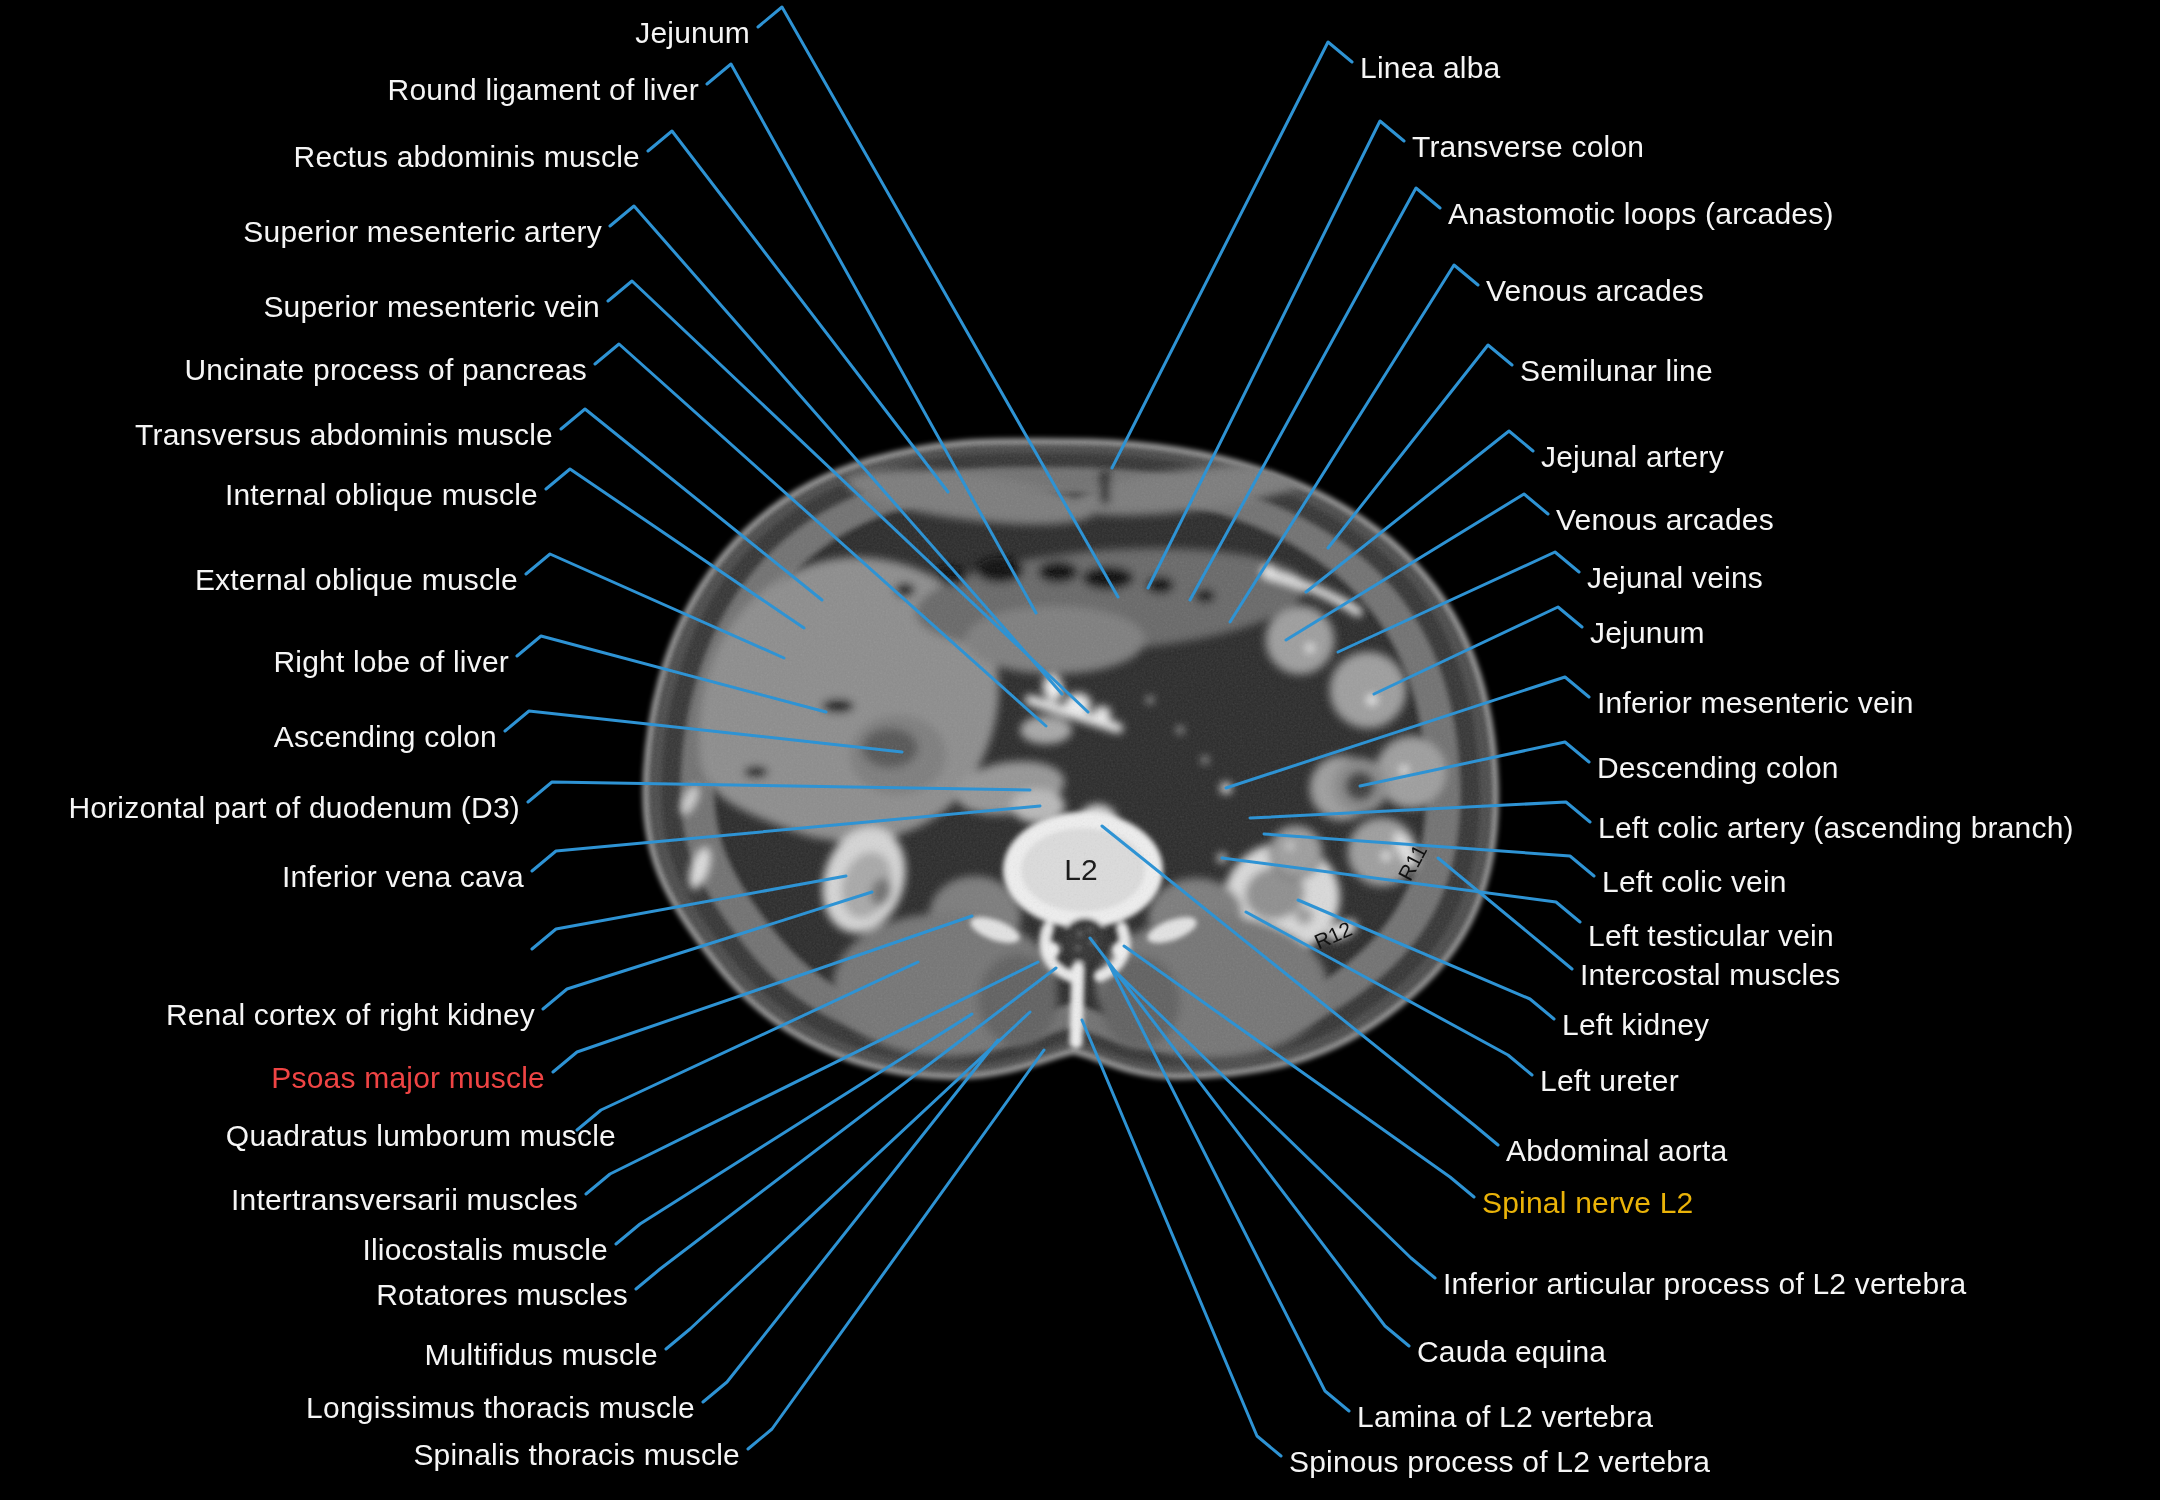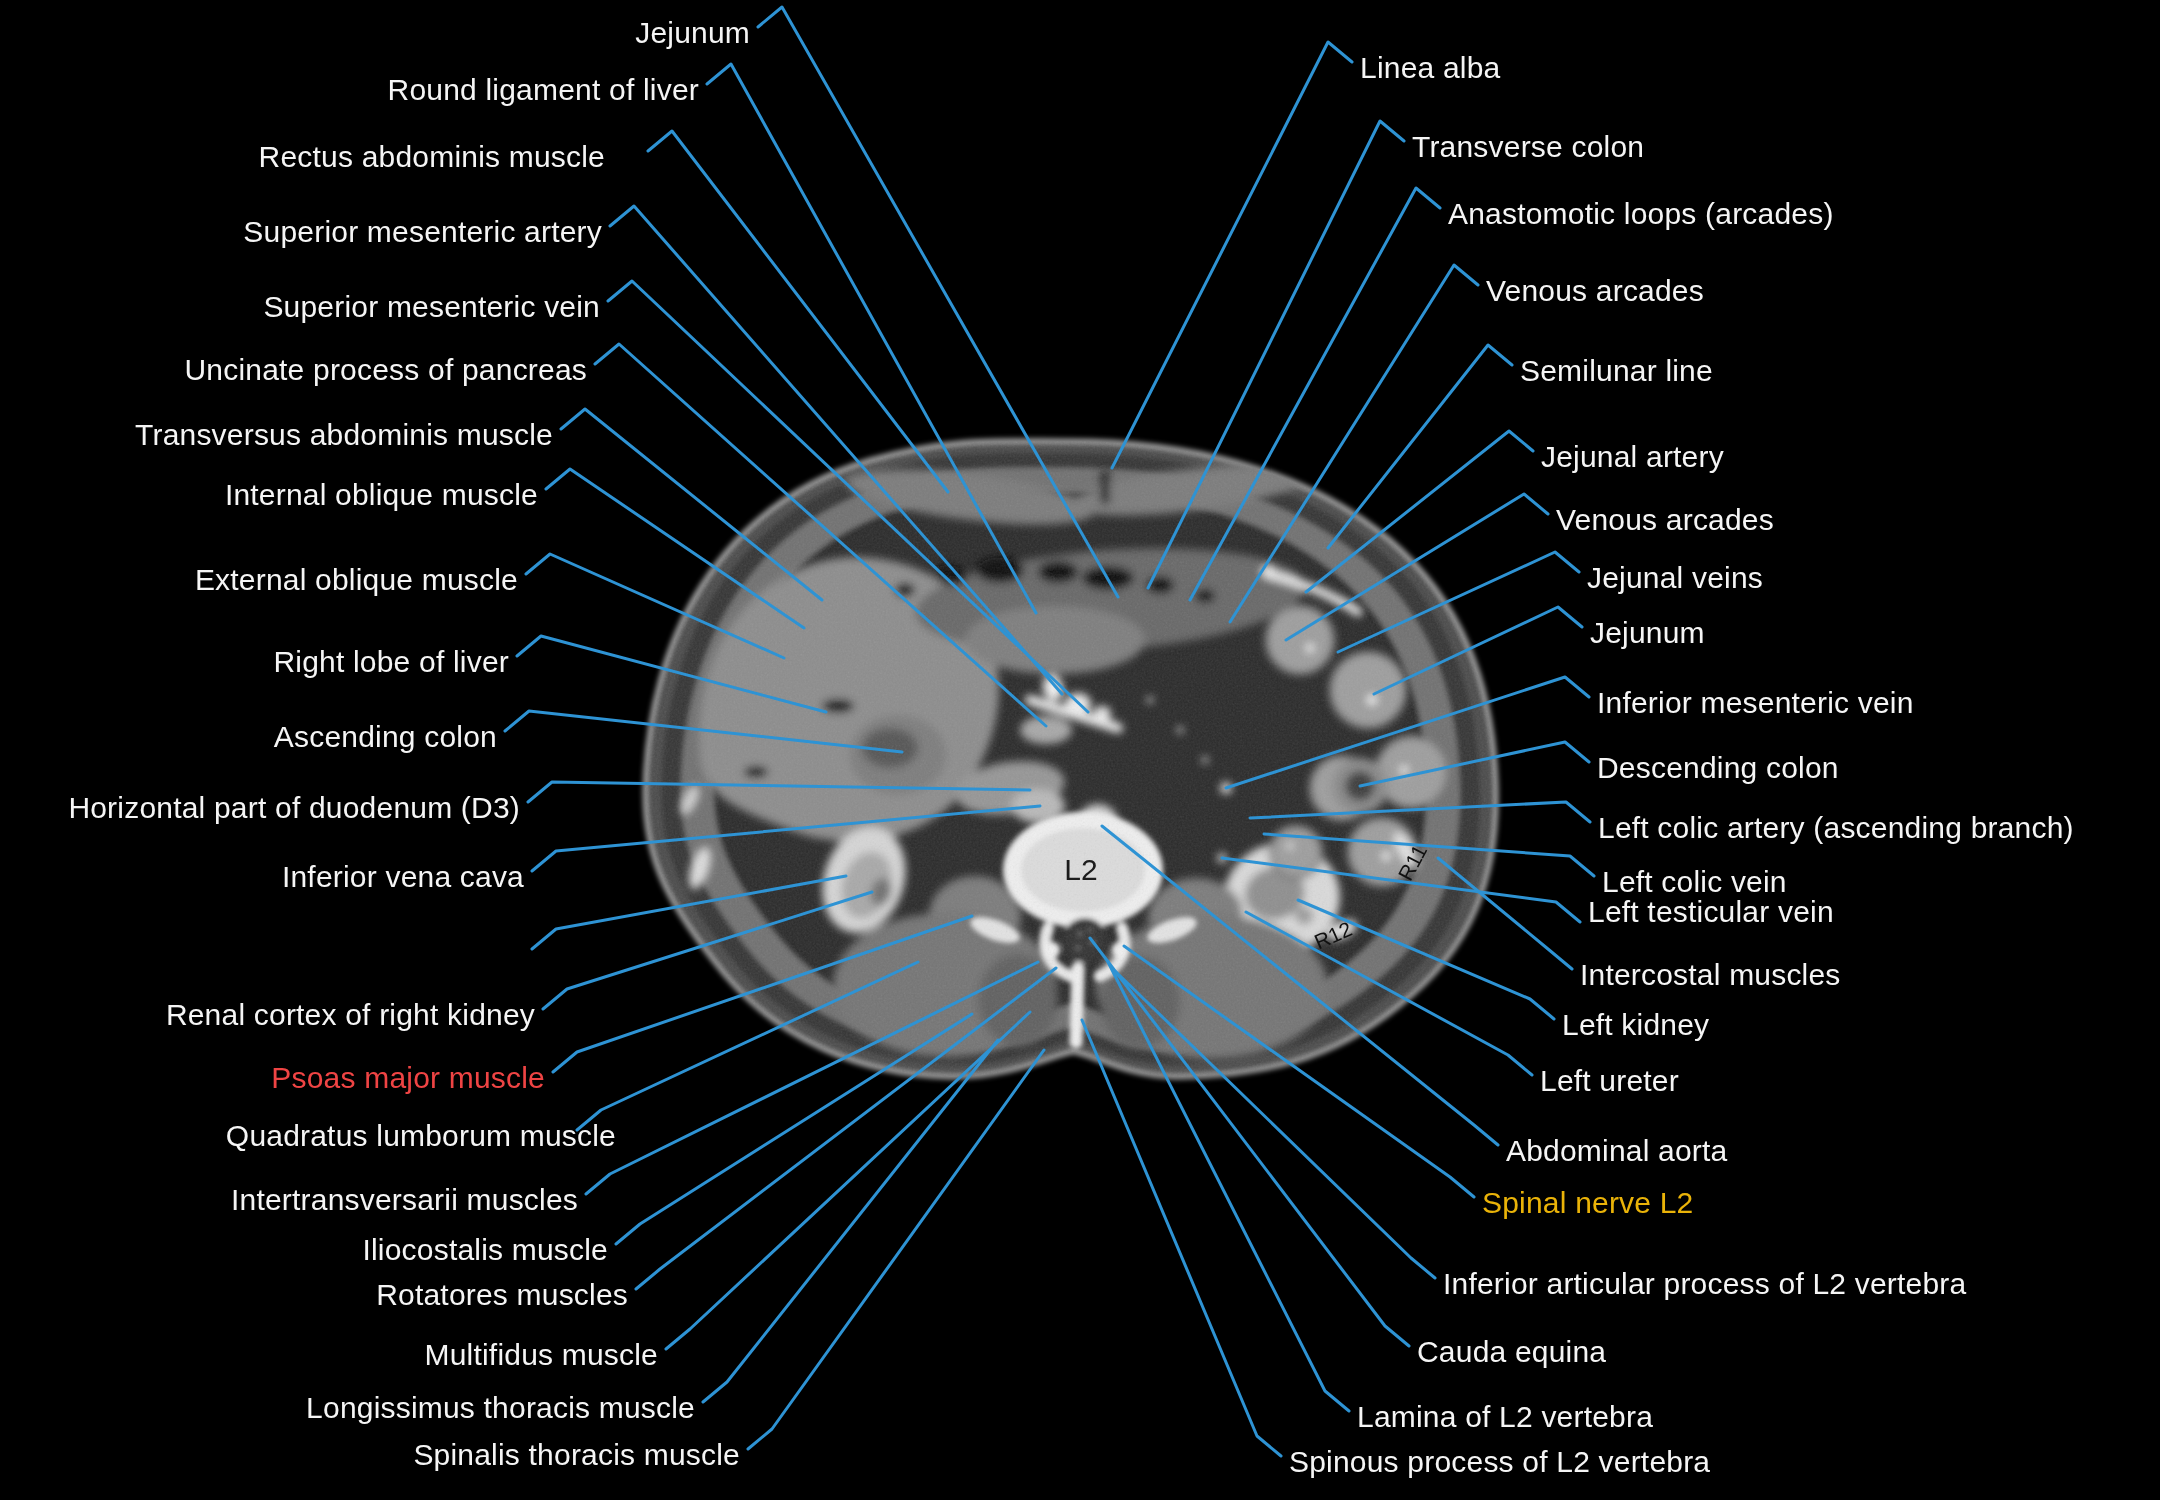--- a/index.html
+++ b/index.html
@@ -246,21 +246,21 @@
         <polyline points="1435,1278 1411,1258 1116,972" fill="none" stroke="#2e93d4" stroke-width="3" stroke-linejoin="round" stroke-linecap="round"></polyline>
         <polyline points="1409,1346 1385,1326 1090,938" fill="none" stroke="#2e93d4" stroke-width="3" stroke-linejoin="round" stroke-linecap="round"></polyline>
         <polyline points="1349,1411 1325,1391 1108,962" fill="none" stroke="#2e93d4" stroke-width="3" stroke-linejoin="round" stroke-linecap="round"></polyline>
         <polyline points="1281,1456 1257,1436 1082,1020" fill="none" stroke="#2e93d4" stroke-width="3" stroke-linejoin="round" stroke-linecap="round"></polyline>
       </g>
   </svg>
 
   <div id="labels">
       <div class="anatomy-label left" style="left: 750px; top: 33px; color: rgb(245, 245, 245);">Jejunum</div>
       <div class="anatomy-label left" style="left: 699px; top: 90px; color: rgb(245, 245, 245);">Round ligament of liver</div>
-      <div class="anatomy-label left" style="left: 605px; top: 157px; color: rgb(245, 245, 245);">Rectus abdominis muscle</div>
+      <div class="anatomy-label left" style="left: 640px; top: 157px; color: rgb(245, 245, 245);">Rectus abdominis muscle</div>
       <div class="anatomy-label left" style="left: 602px; top: 232px; color: rgb(245, 245, 245);">Superior mesenteric artery</div>
       <div class="anatomy-label left" style="left: 600px; top: 307px; color: rgb(245, 245, 245);">Superior mesenteric vein</div>
       <div class="anatomy-label left" style="left: 587px; top: 370px; color: rgb(245, 245, 245);">Uncinate process of pancreas</div>
       <div class="anatomy-label left" style="left: 553px; top: 435px; color: rgb(245, 245, 245);">Transversus abdominis muscle</div>
       <div class="anatomy-label left" style="left: 538px; top: 495px; color: rgb(245, 245, 245);">Internal oblique muscle</div>
       <div class="anatomy-label left" style="left: 518px; top: 580px; color: rgb(245, 245, 245);">External oblique muscle</div>
       <div class="anatomy-label left" style="left: 509px; top: 662px; color: rgb(245, 245, 245);">Right lobe of liver</div>
       <div class="anatomy-label left" style="left: 497px; top: 737px; color: rgb(245, 245, 245);">Ascending colon</div>
       <div class="anatomy-label left" style="left: 520px; top: 808px; color: rgb(245, 245, 245);">Horizontal part of duodenum (D3)</div>
       <div class="anatomy-label left" style="left: 524px; top: 877px; color: rgb(245, 245, 245);">Inferior vena cava</div>
@@ -279,21 +279,21 @@
       <div class="anatomy-label right" style="left: 1486px; top: 291px; color: rgb(245, 245, 245);">Venous arcades</div>
       <div class="anatomy-label right" style="left: 1520px; top: 371px; color: rgb(245, 245, 245);">Semilunar line</div>
       <div class="anatomy-label right" style="left: 1541px; top: 457px; color: rgb(245, 245, 245);">Jejunal artery</div>
       <div class="anatomy-label right" style="left: 1556px; top: 520px; color: rgb(245, 245, 245);">Venous arcades</div>
       <div class="anatomy-label right" style="left: 1587px; top: 578px; color: rgb(245, 245, 245);">Jejunal veins</div>
       <div class="anatomy-label right" style="left: 1590px; top: 633px; color: rgb(245, 245, 245);">Jejunum</div>
       <div class="anatomy-label right" style="left: 1597px; top: 703px; color: rgb(245, 245, 245);">Inferior mesenteric vein</div>
       <div class="anatomy-label right" style="left: 1597px; top: 768px; color: rgb(245, 245, 245);">Descending colon</div>
       <div class="anatomy-label right" style="left: 1598px; top: 828px; color: rgb(245, 245, 245);">Left colic  artery (ascending  branch)</div>
       <div class="anatomy-label right" style="left: 1602px; top: 882px; color: rgb(245, 245, 245);">Left colic vein</div>
-      <div class="anatomy-label right" style="left: 1588px; top: 912px; color: rgb(245, 245, 245);">Left testicular vein</div>
+      <div class="anatomy-label right" style="left: 1588px; top: 936px; color: rgb(245, 245, 245);">Left testicular vein</div>
       <div class="anatomy-label right" style="left: 1580px; top: 975px; color: rgb(245, 245, 245);">Intercostal muscles</div>
       <div class="anatomy-label right" style="left: 1562px; top: 1025px; color: rgb(245, 245, 245);">Left kidney</div>
       <div class="anatomy-label right" style="left: 1540px; top: 1081px; color: rgb(245, 245, 245);">Left ureter</div>
       <div class="anatomy-label right" style="left: 1506px; top: 1151px; color: rgb(245, 245, 245);">Abdominal aorta</div>
       <div class="anatomy-label right" style="left: 1482px; top: 1203px; color: #eab308;">Spinal nerve L2</div>
       <div class="anatomy-label right" style="left: 1443px; top: 1284px; color: rgb(245, 245, 245);">Inferior articular process of L2 vertebra</div>
       <div class="anatomy-label right" style="left: 1417px; top: 1352px; color: rgb(245, 245, 245);">Cauda equina</div>
       <div class="anatomy-label right" style="left: 1357px; top: 1417px; color: rgb(245, 245, 245);">Lamina of L2 vertebra</div>
       <div class="anatomy-label right" style="left: 1289px; top: 1462px; color: rgb(245, 245, 245);">Spinous process of L2 vertebra</div>
     </div>

